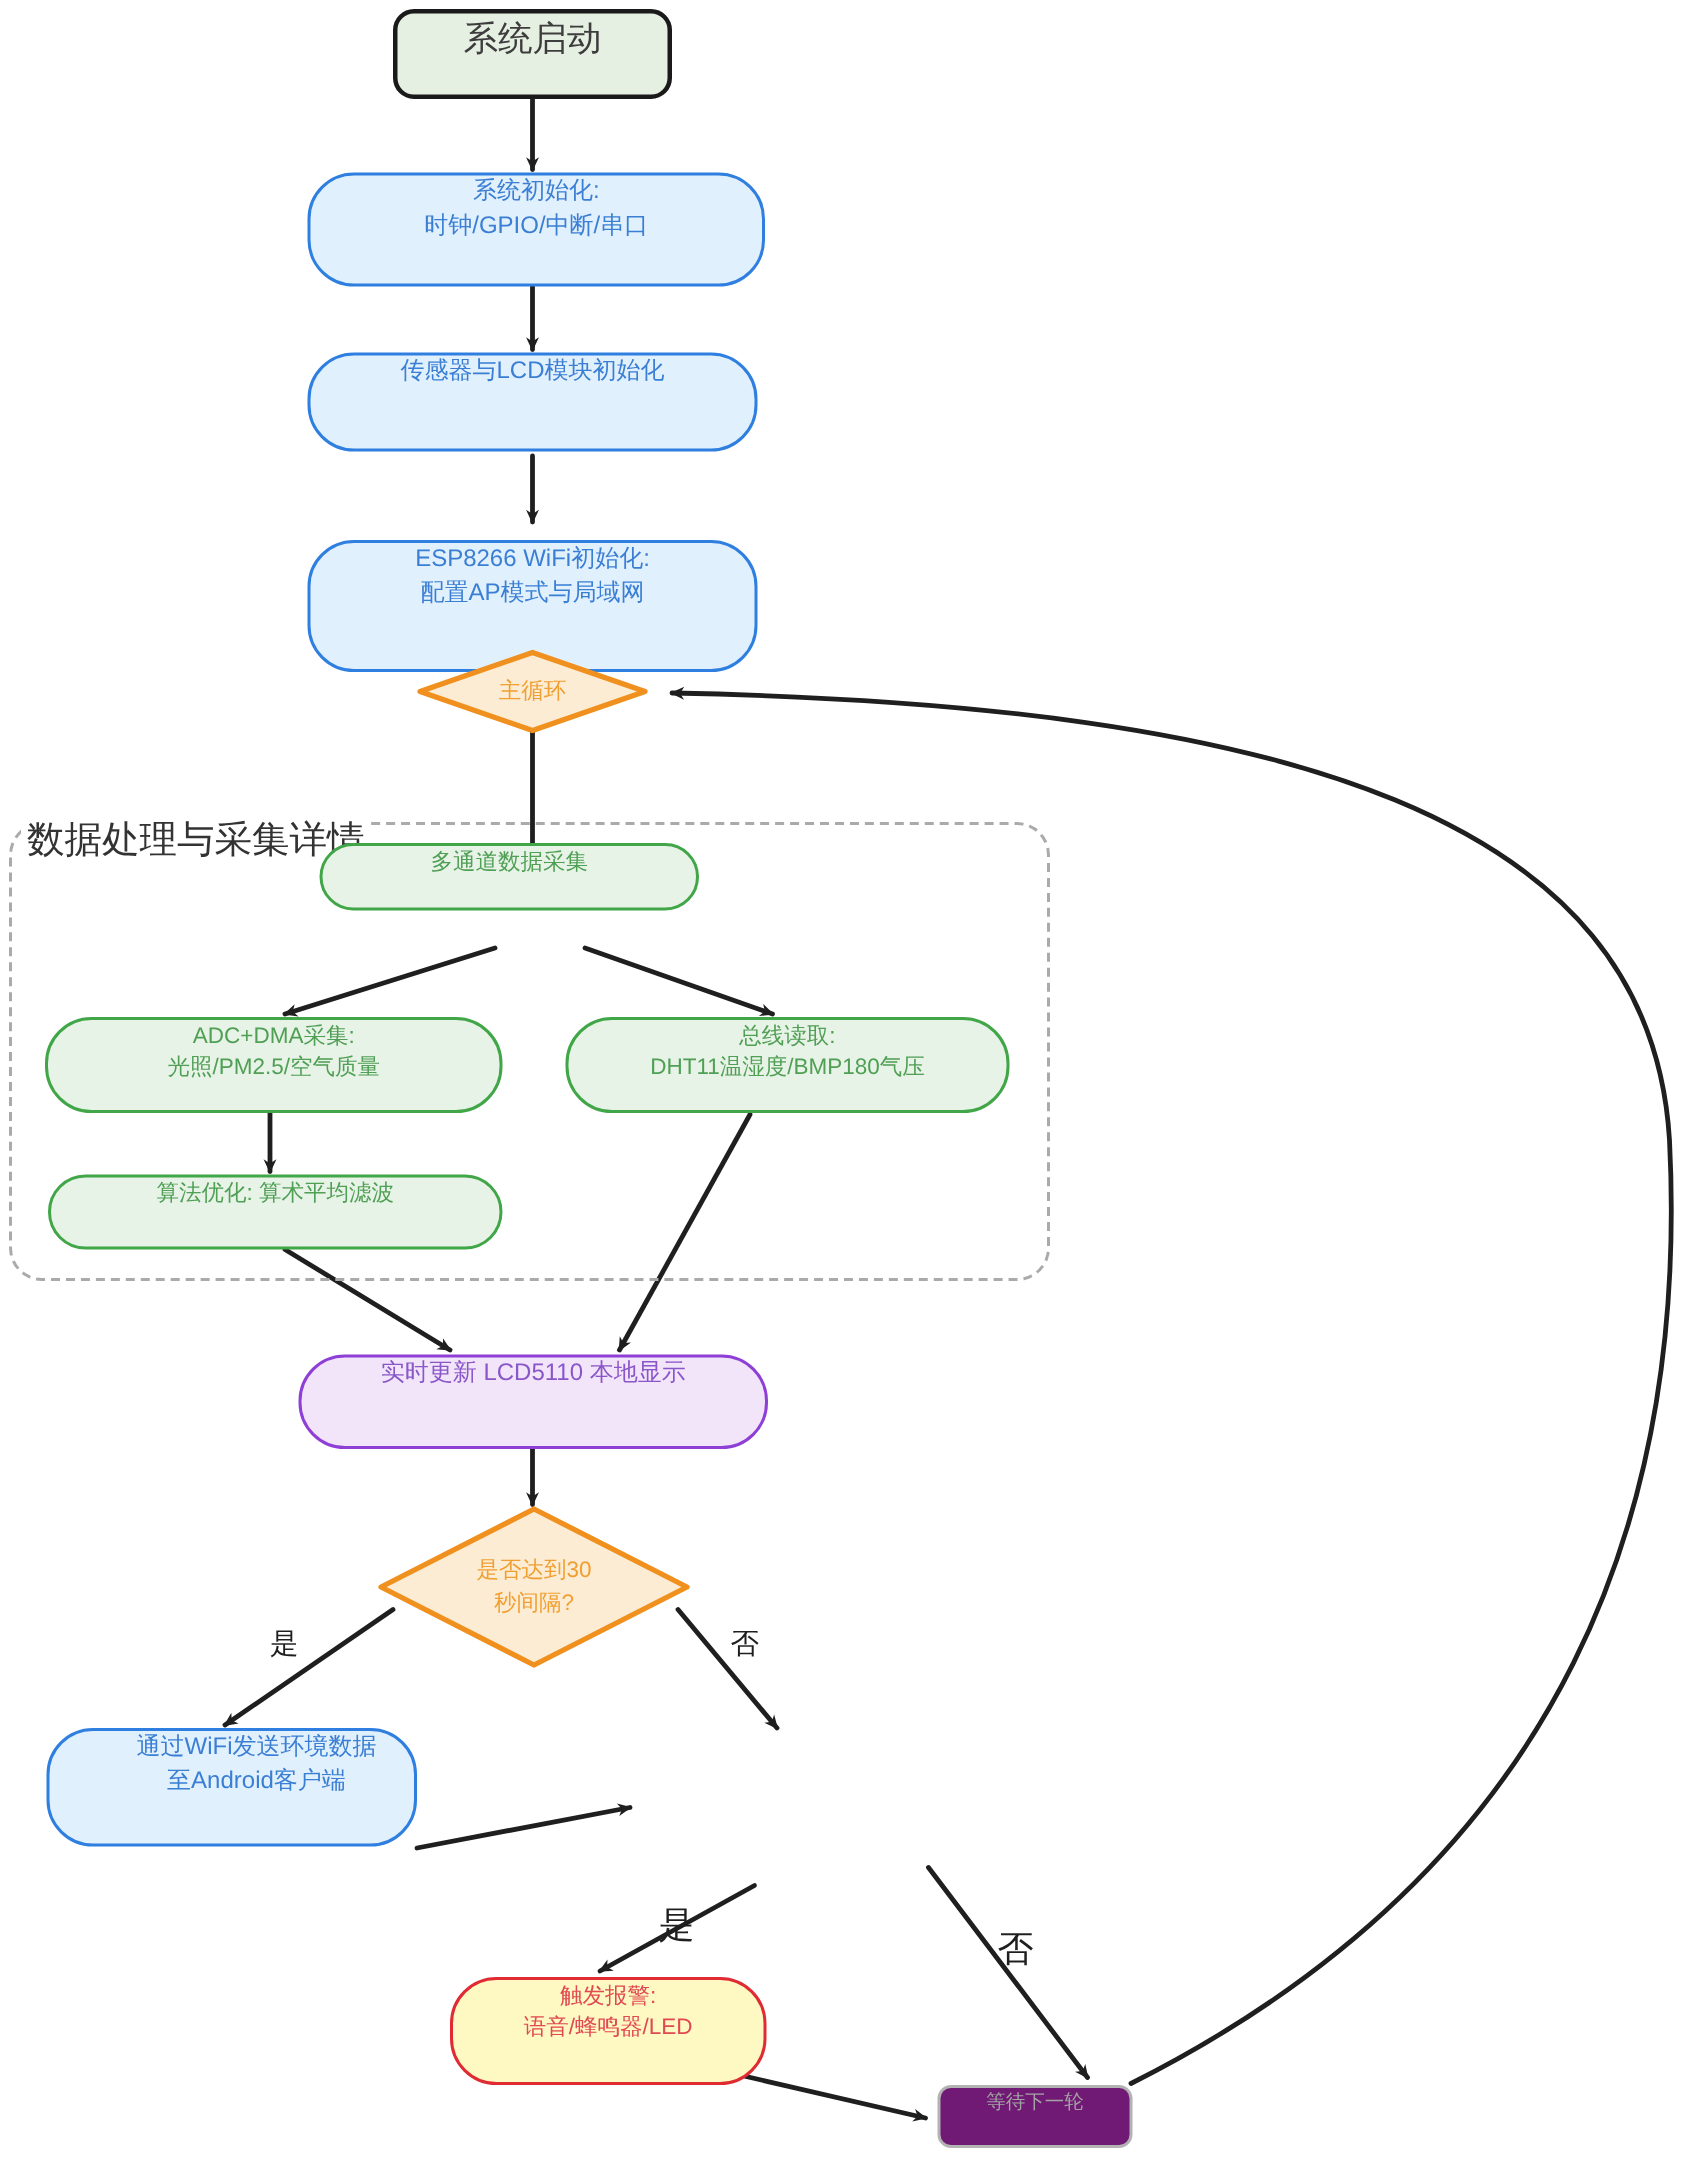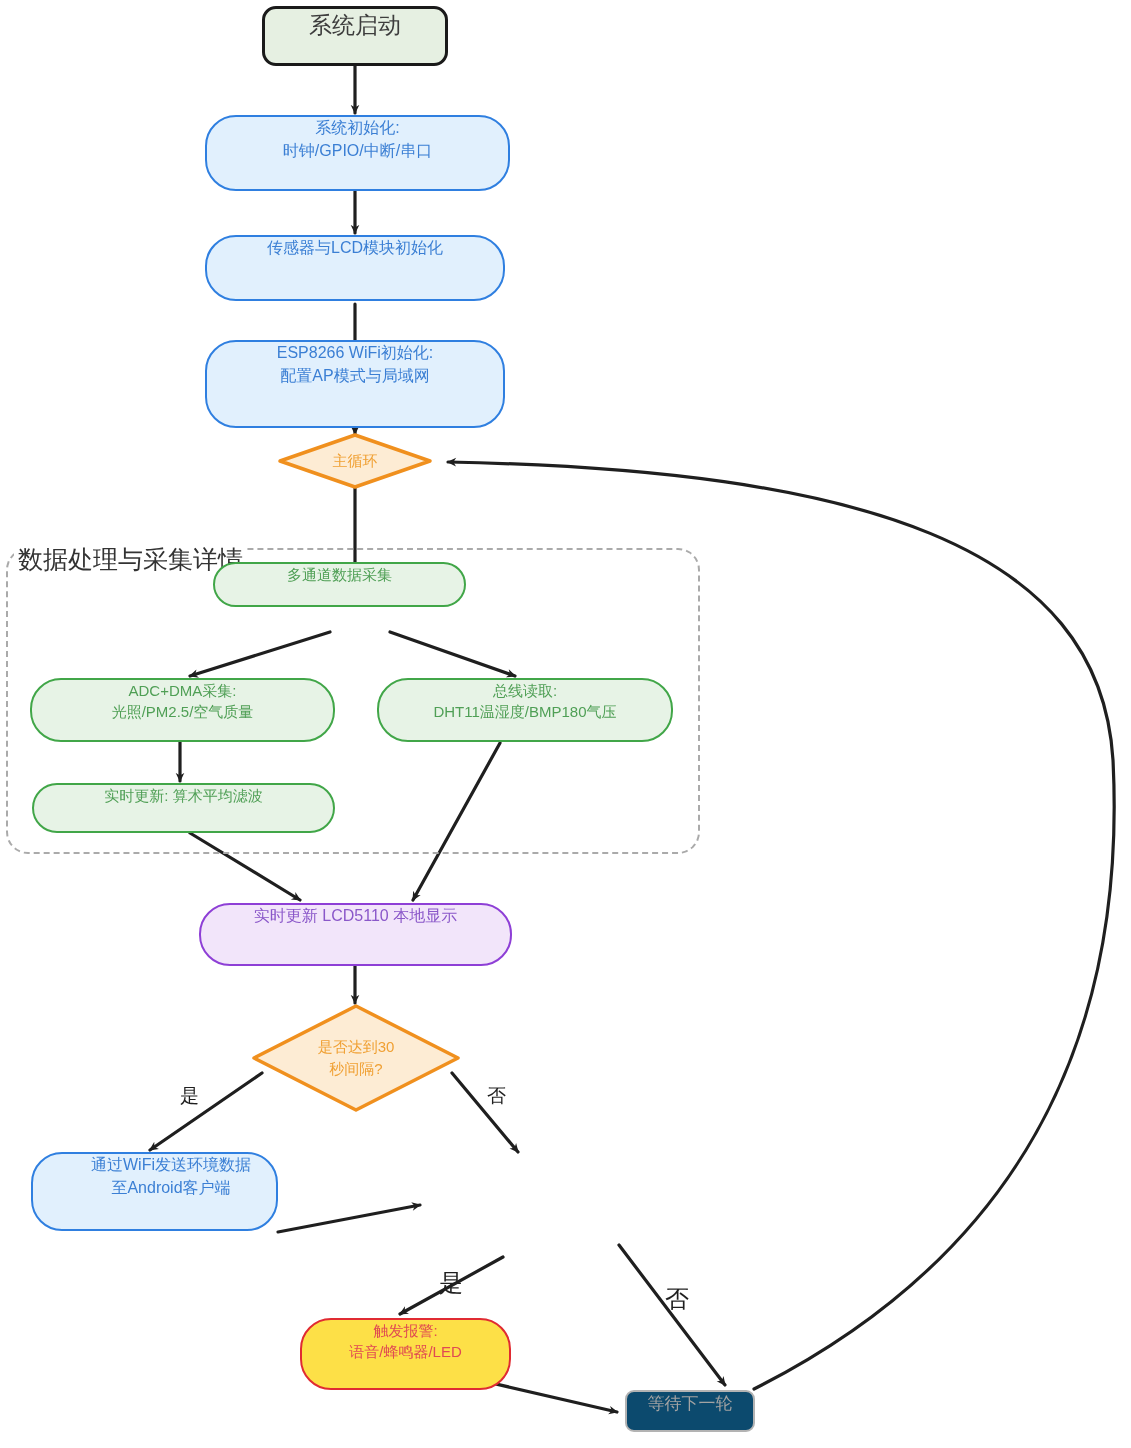--- a/index.html
+++ b/index.html
@@ -45,24 +45,24 @@
   
   .term-start {
     border: 3px solid #1a1a1a;
     background: #e6f0e2;
     border-radius: 14px;
     color: #3d3d3d;
     font-size: 23px;
   }
   .term-wait {
     border: 2px solid #b3b3b3;
-    background: #0c4a6e;
+    background: #701a75;
     border-radius: 9px;
     color: #a3a3a3;
-    font-size: 17px;
+    font-size: 13px;
   }
   .blue {
     border-color: #2f7fe0;
     background: #e1f0fd;
     color: #3b7fd4;
     font-size: 16px;
   }
   .green {
     border-color: #41a648;
     background: #e7f3e6;
@@ -70,21 +70,21 @@
     font-size: 15px;
   }
   .purple {
     border-color: #8e3fd6;
     background: #f2e5fa;
     color: #8a57c9;
     font-size: 16px;
   }
   .red {
     border-color: #e02b32;
-    background: #fde047;
+    background: #fef9c3;
     color: #e04a52;
     font-size: 15px;
   }
   .diamond-wrap {
     position: absolute;
     z-index: 5;
   }
   .diamond-wrap svg {
     position: absolute;
     left: 0;
@@ -194,21 +194,21 @@
 
   <div class="node rect blue" style="left:205px; top:115px; width:305px; height:76px;">
     <span>系统初始化:
 时钟/GPIO/中断/串口</span>
   </div>
 
   <div class="node rect blue" style="left:205px; top:235px; width:300px; height:66px;">
     <span>传感器与LCD模块初始化</span>
   </div>
 
-  <div class="node rect blue" style="left:205px; top:340px; width:300px; height:88px;">
+  <div class="node rect blue" style="left:205px; top:360px; width:300px; height:88px;">
     <span>ESP8266 WiFi初始化:
 配置AP模式与局域网</span>
   </div>
 
   <div class="diamond-wrap" style="left:277px; top:432px; width:156px; height:58px;">
     <svg width="156" height="58" viewBox="0 0 156 58">
       <polygon points="78,3 153,29 78,55 3,29" fill="#fdecd4" stroke="#f0901e" stroke-width="3.5" stroke-linejoin="round"></polygon>
     </svg>
     <div class="diamond-label">主循环</div>
   </div>
@@ -221,21 +221,21 @@
     <span>ADC+DMA采集:
 光照/PM2.5/空气质量</span>
   </div>
 
   <div class="node rect green" style="left:377px; top:678px; width:296px; height:64px;">
     <span>总线读取:
 DHT11温湿度/BMP180气压</span>
   </div>
 
   <div class="node rect green" style="left:32px; top:783px; width:303px; height:50px;">
-    <span>实时更新: 算术平均滤波</span>
+    <span>算法优化: 算术平均滤波</span>
   </div>
 
   <div class="node rect purple" style="left:199px; top:903px; width:313px; height:63px;">
     <span>实时更新 LCD5110 本地显示</span>
   </div>
 
   <div class="diamond-wrap" style="left:251px; top:1003px; width:210px; height:110px;">
     <svg width="210" height="110" viewBox="0 0 210 110">
       <polygon points="105,3 207,55 105,107 3,55" fill="#fdecd4" stroke="#f0901e" stroke-width="3.5" stroke-linejoin="round"></polygon>
     </svg>

